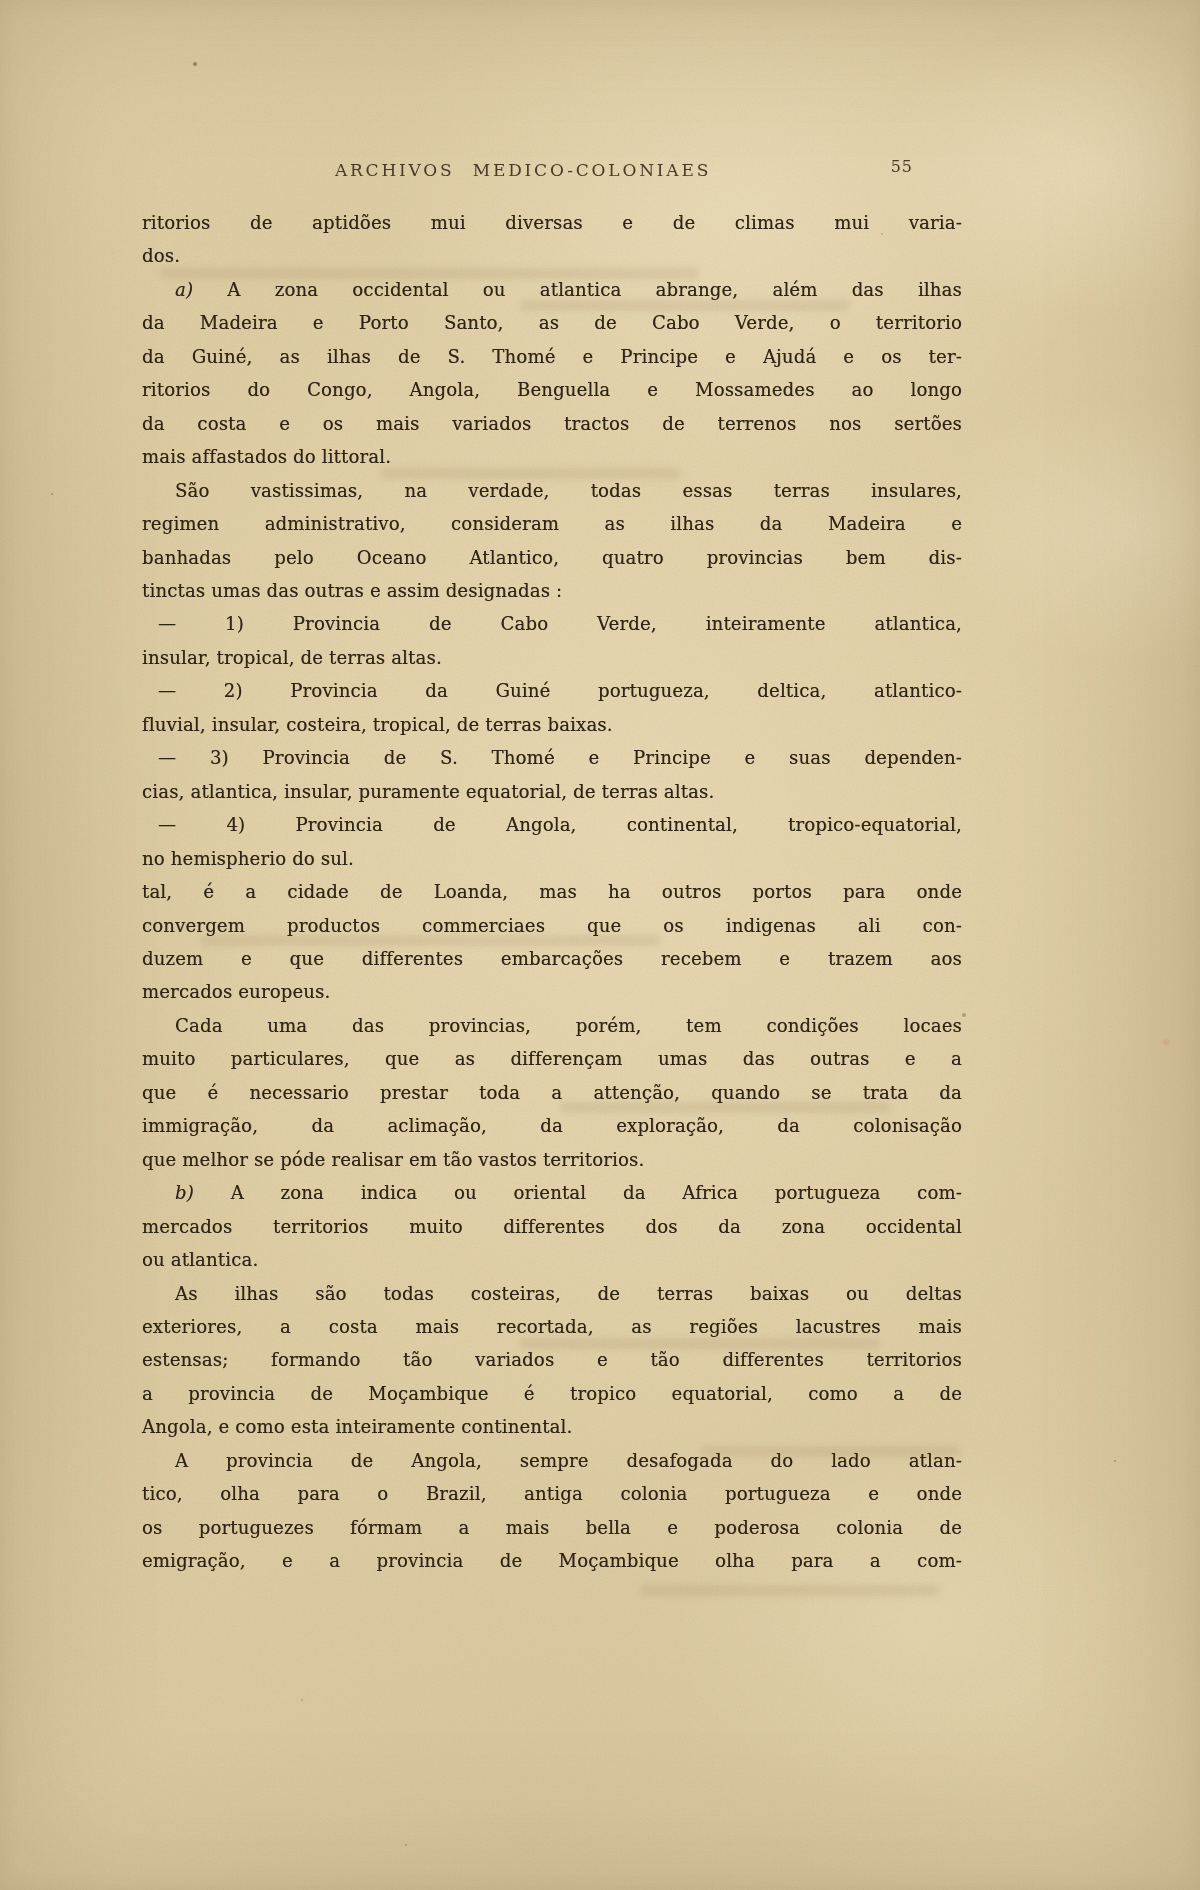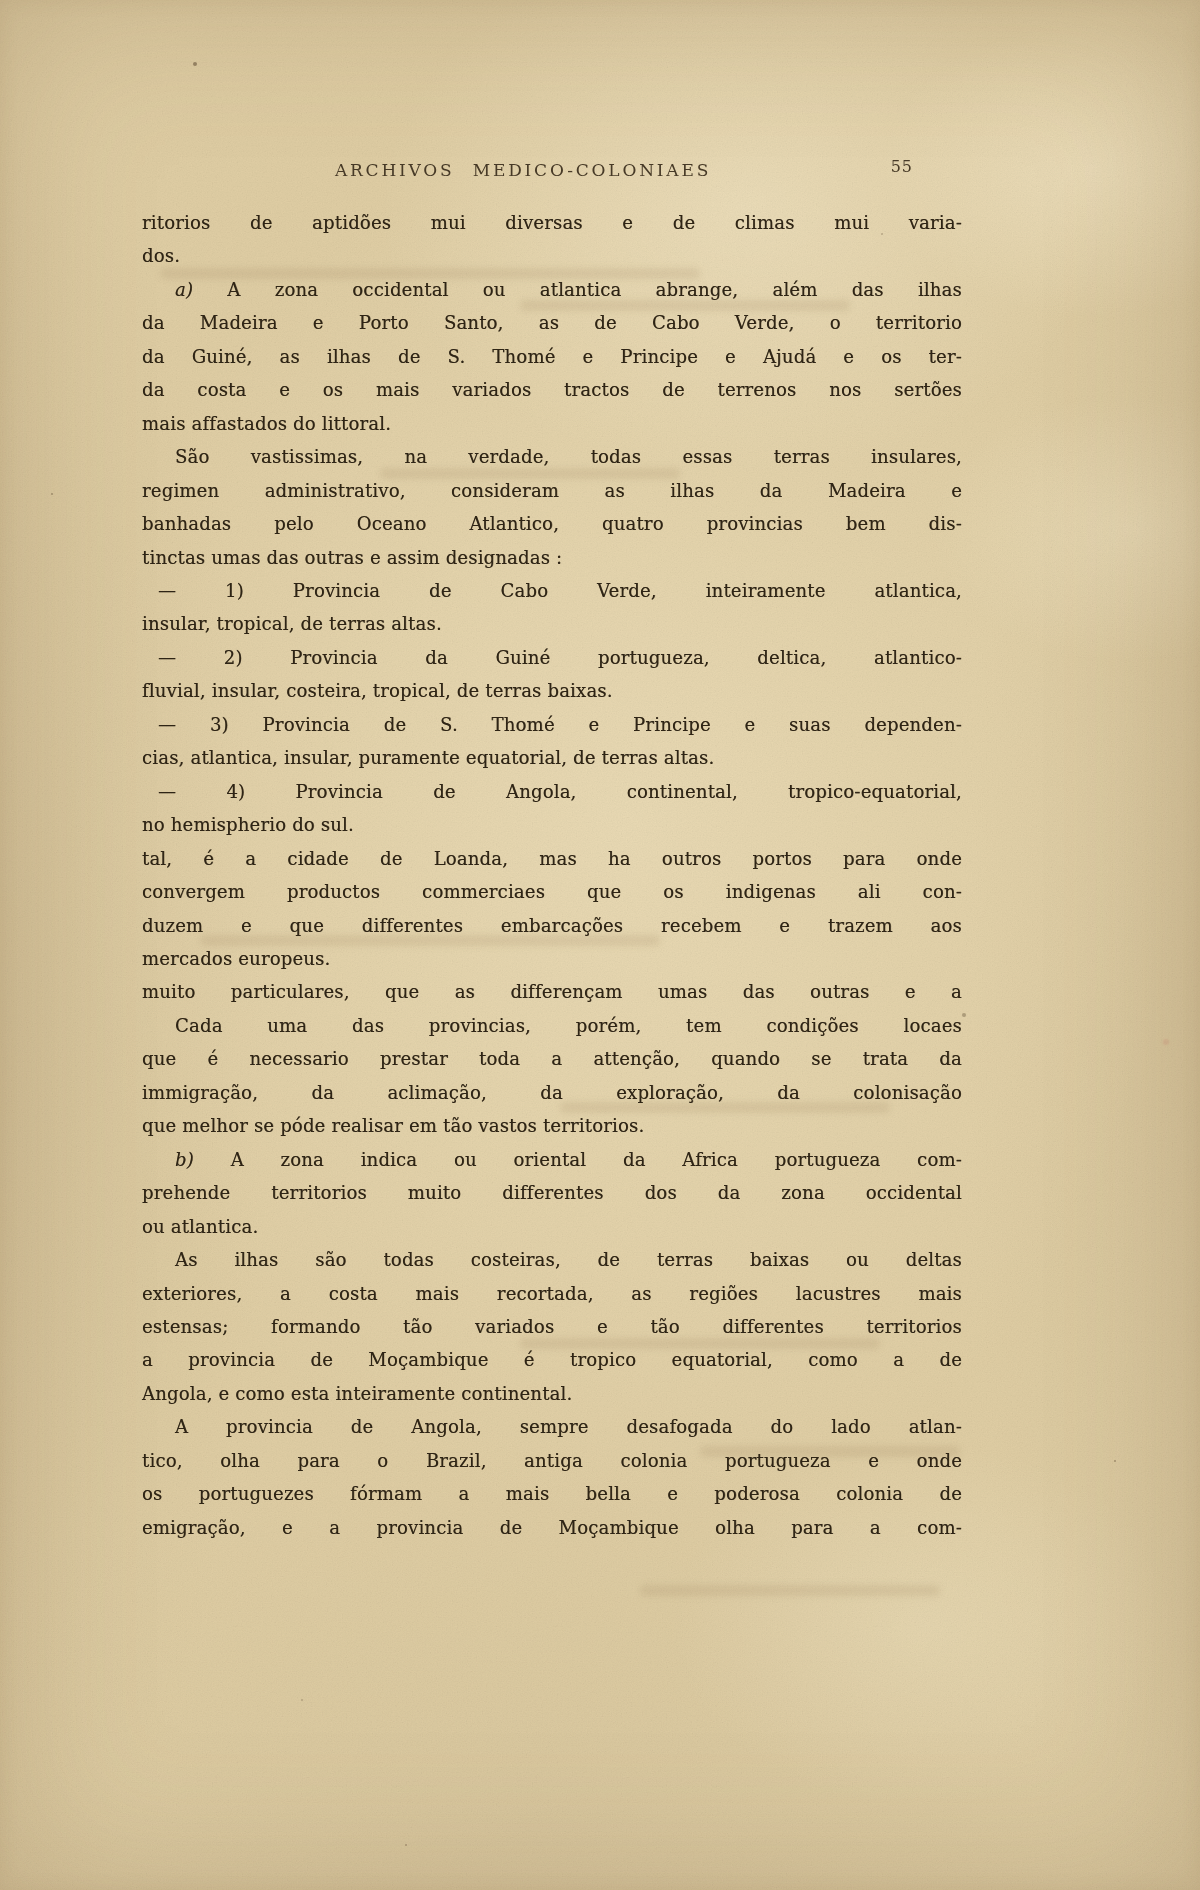--- a/index.html
+++ b/index.html
@@ -148,45 +148,46 @@
     <span class="journal-title">ARCHIVOS MEDICO-COLONIAES</span>
     <span class="page-number">55</span>
   </header>
 
   <main class="text-block">
       <div class="line">ritorios de aptidões mui diversas e de climas mui varia-</div>
       <div class="line endline">dos.</div>
       <div class="line ind-p"><i>a)</i> A zona occidental ou atlantica abrange, além das ilhas</div>
       <div class="line">da Madeira e Porto Santo, as de Cabo Verde, o territorio</div>
       <div class="line">da Guiné, as ilhas de S. Thomé e Principe e Ajudá e os ter-</div>
+      <div class="line">ritorios do Congo, Angola, Benguella e Mossamedes ao longo</div>
       <div class="line">da costa e os mais variados tractos de terrenos nos sertões</div>
       <div class="line endline">mais affastados do littoral.</div>
       <div class="line ind-p">São vastissimas, na verdade, todas essas terras insulares,</div>
       <div class="line">regimen administrativo, consideram as ilhas da Madeira e</div>
       <div class="line">banhadas pelo Oceano Atlantico, quatro provincias bem dis-</div>
       <div class="line endline">tinctas umas das outras e assim designadas :</div>
       <div class="line ind-d">— 1) Provincia de Cabo Verde, inteiramente atlantica,</div>
       <div class="line endline">insular, tropical, de terras altas.</div>
       <div class="line ind-d">— 2) Provincia da Guiné portugueza, deltica, atlantico-</div>
       <div class="line endline">fluvial, insular, costeira, tropical, de terras baixas.</div>
       <div class="line ind-d">— 3) Provincia de S. Thomé e Principe e suas dependen-</div>
       <div class="line endline">cias, atlantica, insular, puramente equatorial, de terras altas.</div>
       <div class="line ind-d">— 4) Provincia de Angola, continental, tropico-equatorial,</div>
       <div class="line endline">no hemispherio do sul.</div>
       <div class="line">tal, é a cidade de Loanda, mas ha outros portos para onde</div>
       <div class="line">convergem productos commerciaes que os indigenas ali con-</div>
       <div class="line">duzem e que differentes embarcações recebem e trazem aos</div>
       <div class="line endline">mercados europeus.</div>
+      <div class="line ind-p">Cada uma das provincias, porém, tem condições locaes</div>
       <div class="line">muito particulares, que as differençam umas das outras e a</div>
-      <div class="line ind-p">Cada uma das provincias, porém, tem condições locaes</div>
       <div class="line">que é necessario prestar toda a attenção, quando se trata da</div>
       <div class="line">immigração, da aclimação, da exploração, da colonisação</div>
       <div class="line endline">que melhor se póde realisar em tão vastos territorios.</div>
       <div class="line ind-p"><i>b)</i> A zona indica ou oriental da Africa portugueza com-</div>
-      <div class="line">prehende territorios muito differentes dos da zona occidental</div>
+      <div class="line">mercados territorios muito differentes dos da zona occidental</div>
       <div class="line endline">ou atlantica.</div>
       <div class="line ind-p">As ilhas são todas costeiras, de terras baixas ou deltas</div>
       <div class="line">exteriores, a costa mais recortada, as regiões lacustres mais</div>
       <div class="line">estensas; formando tão variados e tão differentes territorios</div>
       <div class="line">a provincia de Moçambique é tropico equatorial, como a de</div>
       <div class="line endline">Angola, e como esta inteiramente continental.</div>
       <div class="line ind-p">A provincia de Angola, sempre desafogada do lado atlan-</div>
       <div class="line">tico, olha para o Brazil, antiga colonia portugueza e onde</div>
       <div class="line">os portuguezes fórmam a mais bella e poderosa colonia de</div>
       <div class="line">emigração, e a provincia de Moçambique olha para a com-</div>

